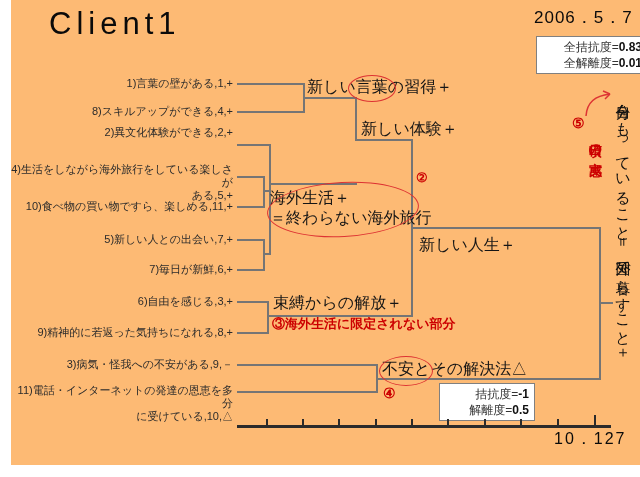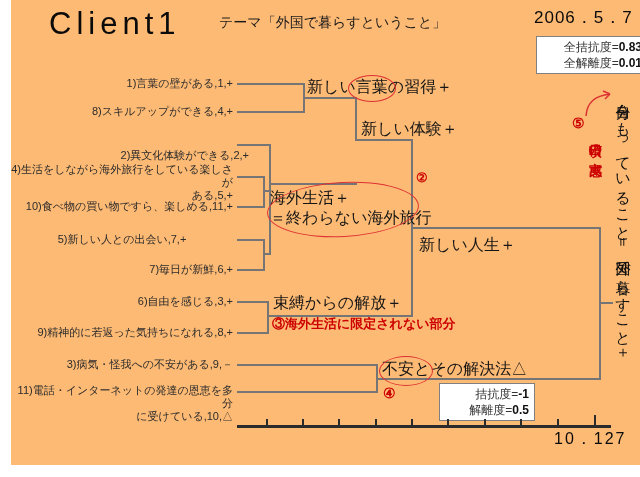--- a/index.html
+++ b/index.html
@@ -29,35 +29,34 @@
   .theme{position:absolute;left:208px;top:14px;font-size:14px;color:#1a1a1a;}
   .date{position:absolute;left:523px;top:6px;font-size:17px;letter-spacing:1px;color:#0a0a0a;}
   .scale{position:absolute;left:543px;top:429px;font-size:16px;letter-spacing:2px;color:#0a0a0a;}
 </style>
 </head>
 <body>
 
 <div class="stage">
 
   <div class="title">Client1</div>
-  <div class="theme">テーマ「外国で暮らすということ」</div>
   <div class="date">2006．5．7</div>
 
   <div class="statbox" style="left:525px;top:36px;width:100px;">
     <div><span>全拮抗度=</span><b>0.83</b></div>
     <div><span>全解離度=</span><b>0.01</b></div>
   </div>
 
   <div class="item" style="top:77px;">1)言葉の壁がある,1,+</div>
   <div class="item" style="top:105px;">8)スキルアップができる,4,+</div>
-  <div class="item" style="top:149px;padding-left:16px;">2)異文化体験ができる,2,+</div>
+  <div class="item" style="top:126px;">2)異文化体験ができる,2,+</div>
   <div class="item" style="top:163px;">4)生活をしながら海外旅行をしている楽しさが
 ある,5,+</div>
   <div class="item" style="top:200px;">10)食べ物の買い物ですら、楽しめる,11,+</div>
-  <div class="item" style="top:233px;text-align:center;">5)新しい人との出会い,7,+</div>
+  <div class="item" style="top:233px;">5)新しい人との出会い,7,+</div>
   <div class="item" style="top:263px;">7)毎日が新鮮,6,+</div>
   <div class="item" style="top:295px;">6)自由を感じる,3,+</div>
   <div class="item" style="top:326px;">9)精神的に若返った気持ちになれる,8,+</div>
   <div class="item" style="top:358px;">3)病気・怪我への不安がある,9,－</div>
   <div class="item" style="top:384px;">11)電話・インターネットの発達の恩恵を多分
 に受けている,10,△</div>
 
   <div class="hl" style="left:226px;top:83px;width:67px;"></div>
   <div class="hl" style="left:226px;top:111px;width:67px;"></div>
   <div class="hl" style="left:292px;top:97px;width:54px;"></div>

